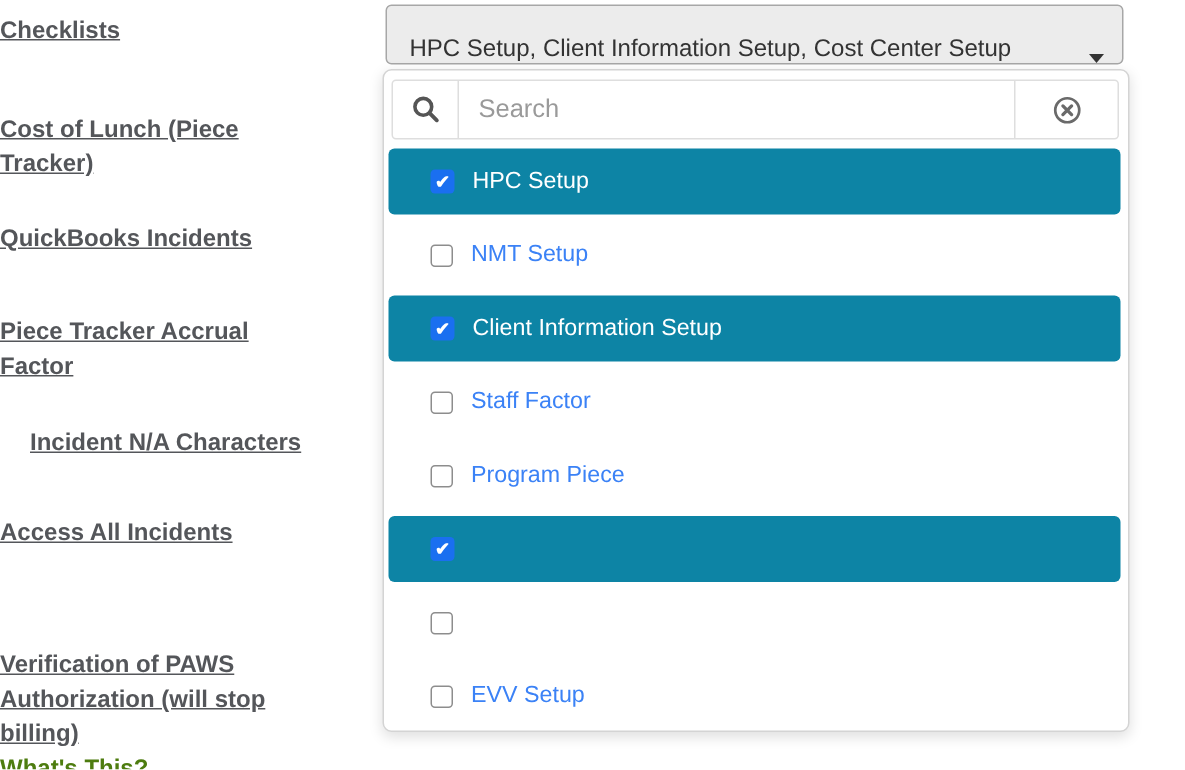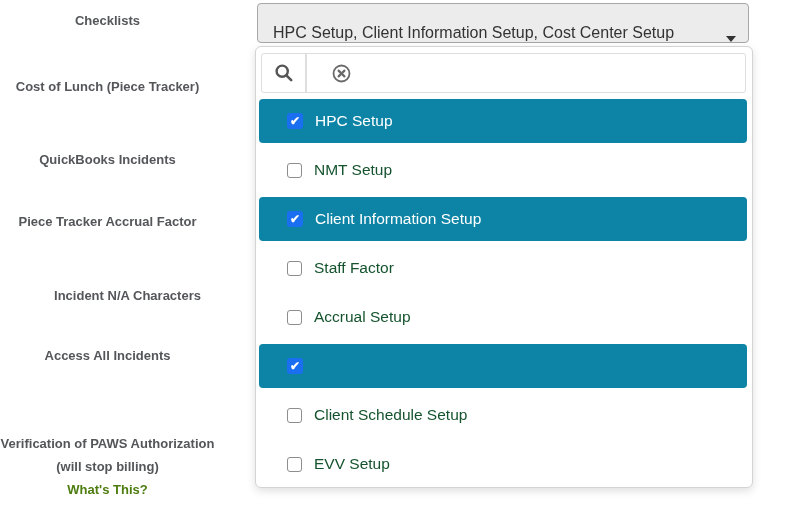--- a/index.html
+++ b/index.html
@@ -2,22 +2,22 @@
 <html style="--sel: #0d84a5; --cbblue: #1a6ff0; --link: #3379b5;"><head>
 <meta charset="utf-8">
 <style>
   html,body{margin:0;padding:0;background:#fff;}
   .screen{
     position:relative;width:790px;height:513px;background:#ffffff;overflow:hidden;
     font-family:"Liberation Sans", sans-serif;
   }
   
   .form-label{
-    position:absolute;left:0;width:215px;text-align:center;
-    font-weight:bold;font-size:13px;line-height:23px;color:#54565a;
+    position:absolute;left:0;width:215px;text-align:left;
+    font-weight:bold;font-size:16px;line-height:23px;color:#54565a;text-decoration:underline;
   }
   .help-link{display:block;font-weight:bold;text-decoration:none;cursor:pointer;}
   
   .ms-button{
     position:absolute;left:257px;top:3px;width:492px;height:40px;
     background:#ececec;border:1px solid #a7a7a7;border-radius:4px;
     display:flex;align-items:flex-end;justify-content:space-between;
     padding:0 12px 0 15px;box-sizing:border-box;cursor:pointer;
     font-family:"Liberation Sans", sans-serif;font-size:16px;color:#333333;white-space:nowrap;
   }
@@ -40,21 +40,21 @@
   .clear-cell{width:68px;border-left:1px solid #dedede;cursor:pointer;}
   .s-input{
     flex:1;border:none;outline:none;padding:0 8px 0 13px;min-width:0;
     font-family:"Liberation Sans", sans-serif;font-size:17px;color:#555;background:transparent;
   }
   .s-input::placeholder{color:#9a9a9a;opacity:1;}
   
   .options{margin-top:6px;padding:0 5px 0 3px;}
   .opt{
     height:44px;margin-bottom:5px;display:flex;align-items:center;padding-left:28px;
-    border-radius:4px;color:#14532d;font-size:15.5px;cursor:pointer;box-sizing:border-box;
+    border-radius:4px;color:#3b82f6;font-size:15.5px;cursor:pointer;box-sizing:border-box;
   }
   .opt.sel{color:#ffffff;}
   .cb{
     width:15px;height:15px;flex:0 0 auto;border:1.5px solid #8d8d8d;border-radius:3px;
     background:#fff;margin-right:12px;box-sizing:border-box;
   }
   .cb.on{
     width:16px;height:16px;border:none;color:#fff;font-size:12px;line-height:16px;
     text-align:center;font-weight:bold;
   }
@@ -80,20 +80,21 @@
   </button>
 
   <div class="panel">
     <div class="searchbox">
       <div class="s-cell icon-cell">
         <svg width="20" height="20" viewBox="0 0 20 20" fill="none">
           <circle cx="8.2" cy="8.2" r="5.6" stroke="#555555" stroke-width="2.4"></circle>
           <line x1="12.6" y1="12.6" x2="17.2" y2="17.2" stroke="#555555" stroke-width="2.6" stroke-linecap="round"></line>
         </svg>
       </div>
+      <input class="s-input" type="text" placeholder="Search" style="">
       <div class="s-cell clear-cell">
         <svg width="19" height="19" viewBox="0 0 19 19" fill="none">
           <circle cx="9.5" cy="9.5" r="8" stroke="#6a6a6a" stroke-width="1.8"></circle>
           <line x1="6.6" y1="6.6" x2="12.4" y2="12.4" stroke="#6a6a6a" stroke-width="2.2" stroke-linecap="round"></line>
           <line x1="12.4" y1="6.6" x2="6.6" y2="12.4" stroke="#6a6a6a" stroke-width="2.2" stroke-linecap="round"></line>
         </svg>
       </div>
     </div>
     <div class="options" id="options-list">
         <div class="opt sel" style="background: rgb(13, 132, 165);">
@@ -107,28 +108,27 @@
         <div class="opt sel" style="background: rgb(13, 132, 165);">
           <span class="cb on" style="background: rgb(26, 111, 240);">✔</span>
           <span class="opt-label">Client Information Setup</span>
         </div>
         <div class="opt">
           <span class="cb"></span>
           <span class="opt-label">Staff Factor</span>
         </div>
         <div class="opt">
           <span class="cb"></span>
-          <span class="opt-label">Accrual Setup</span>
+          <span class="opt-label">Program Piece</span>
         </div>
         <div class="opt sel" style="background: rgb(13, 132, 165);">
           <span class="cb on" style="background: rgb(26, 111, 240);">✔</span>
         </div>
         <div class="opt">
           <span class="cb"></span>
-          <span class="opt-label">Client Schedule Setup</span>
         </div>
         <div class="opt">
           <span class="cb"></span>
           <span class="opt-label">EVV Setup</span>
         </div>
       </div>
   </div>
 
 </div>
 

